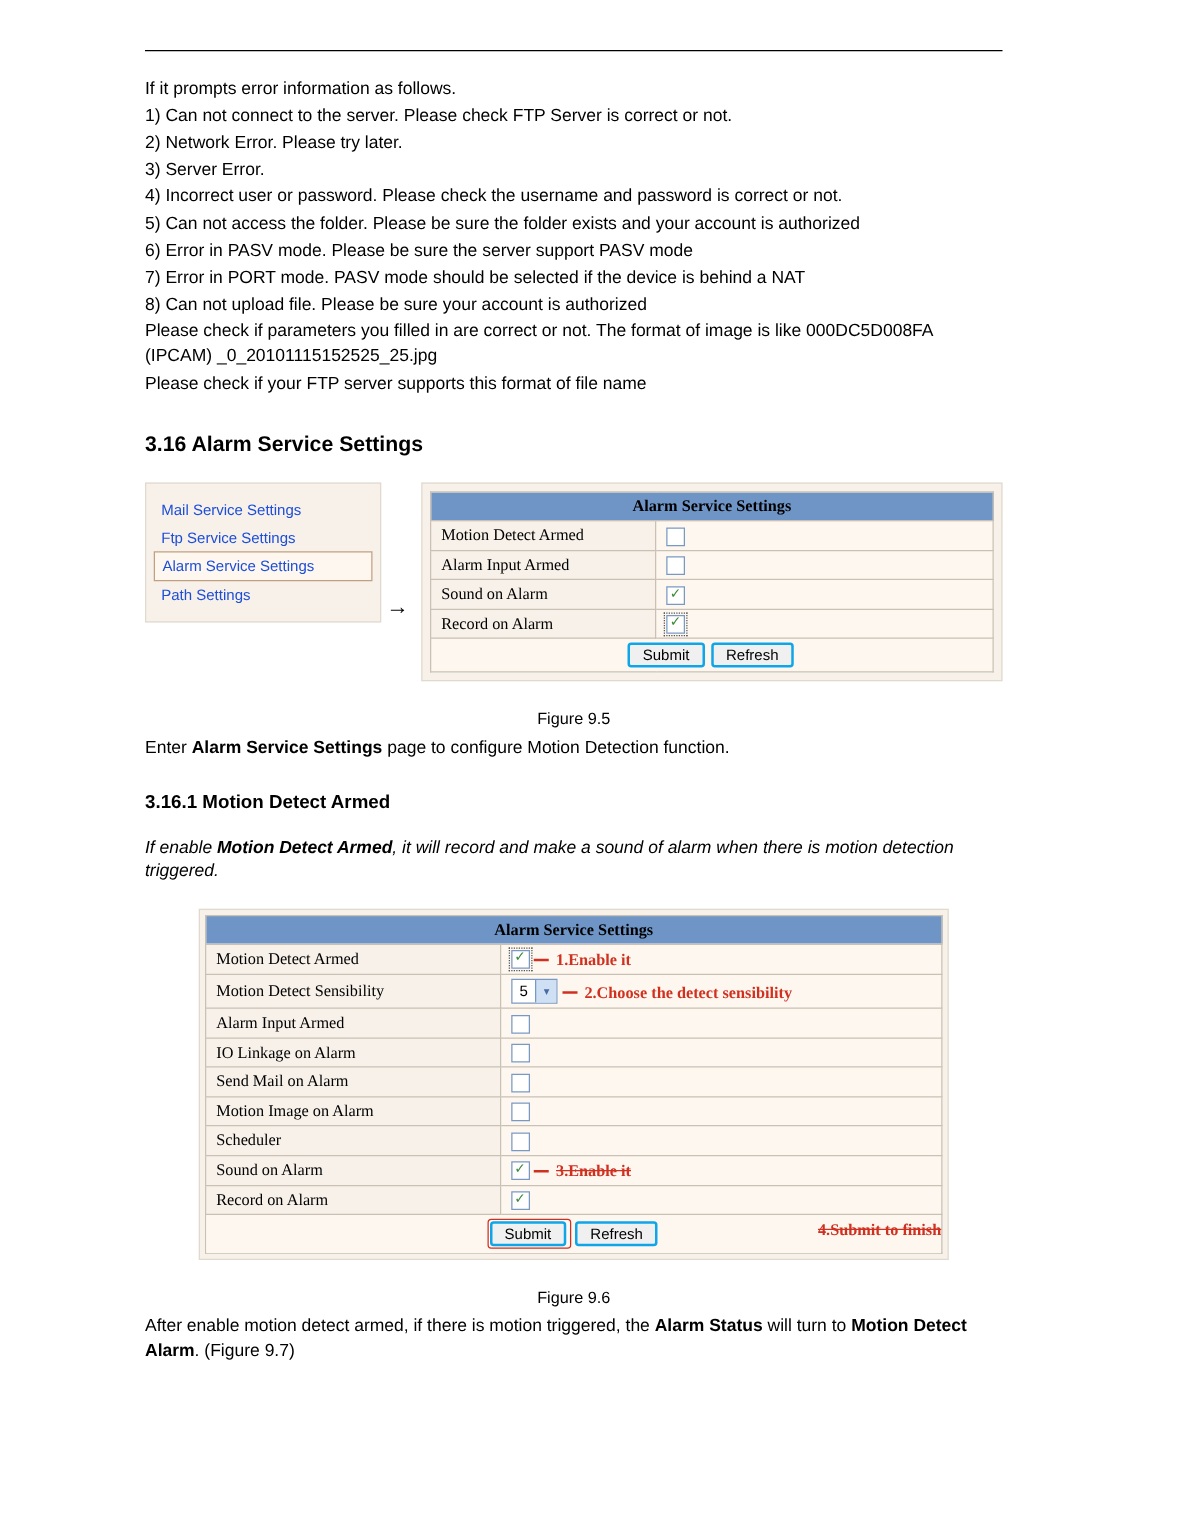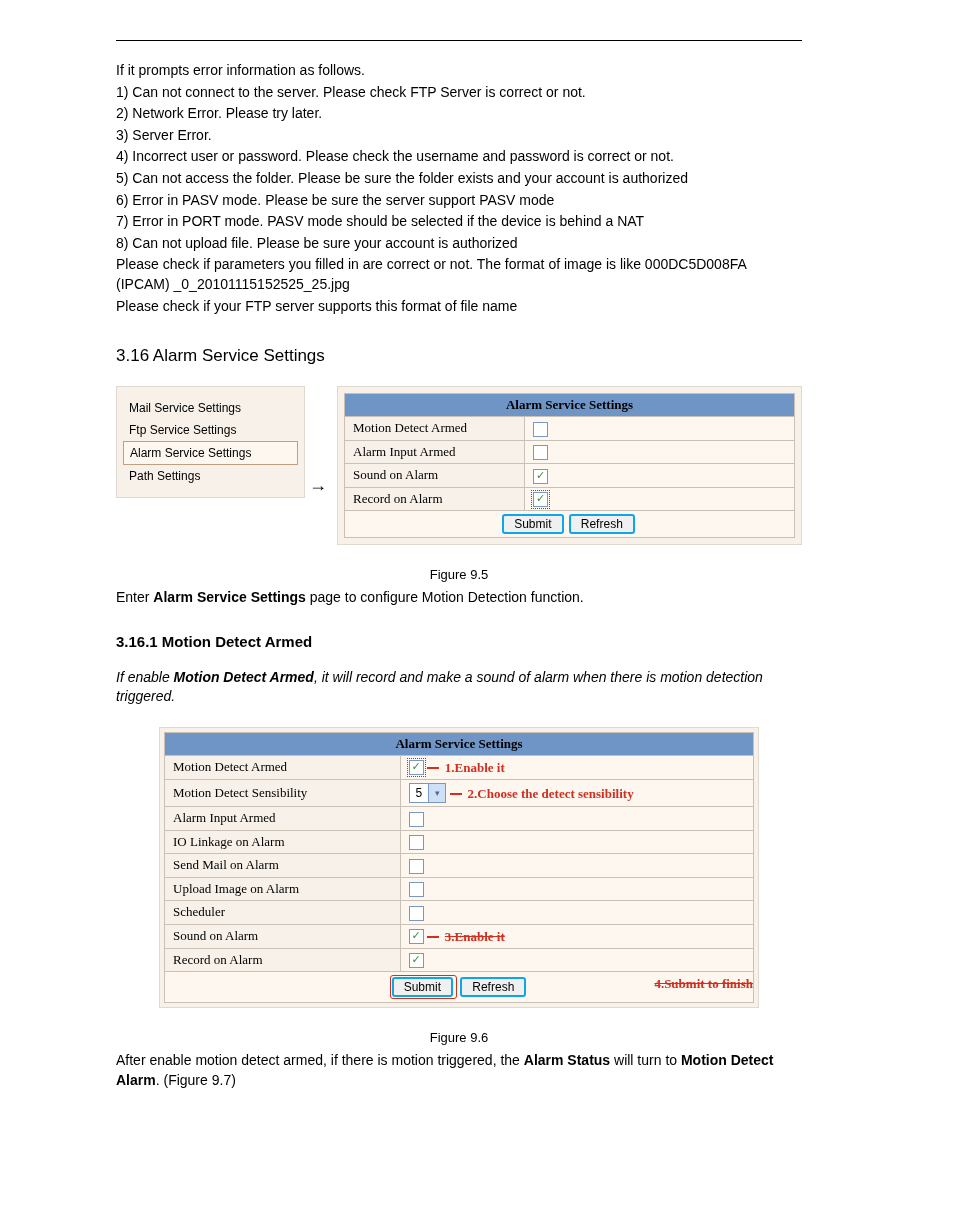--- a/index.html
+++ b/index.html
@@ -19,21 +19,21 @@
   .rule {
     border-top: 1px solid #000;
     margin-bottom: 20px;
   }
   .para {
     line-height: 1.4;
     margin-bottom: 2px;
   }
   h2 {
     font-size: 17px;
-    font-weight: normal;
+    font-weight: bold;
     margin: 30px 0 10px 0;
   }
   h3 {
     font-size: 15px;
     font-weight: bold;
     margin: 25px 0 10px 0;
   }
   .fig-wrap {
     margin: 20px 0 6px 0;
   }
@@ -45,21 +45,21 @@
   .fig95 {
     display: flex;
     align-items: flex-start;
     gap: 10px;
   }
   .sidebar {
     background: #f7f1e9;
     padding: 10px 6px;
     width: 175px;
     font-size: 12px;
-    color: #000000;
+    color: #1d4ed8;
     border: 1px solid #e0d9cf;
   }
   .sidebar .item {
     padding: 4px 6px;
     white-space: nowrap;
   }
   .sidebar .item.selected {
     border: 1px solid #c0a080;
     background: #fdf7ef;
   }
@@ -284,21 +284,21 @@
         </tr>
         <tr>
           <td>IO Linkage on Alarm</td>
           <td class="val"><span class="cb"></span></td>
         </tr>
         <tr>
           <td>Send Mail on Alarm</td>
           <td class="val"><span class="cb"></span></td>
         </tr>
         <tr>
-          <td>Upload Image on Alarm</td>
+          <td>Motion Image on Alarm</td>
           <td class="val"><span class="cb"></span></td>
         </tr>
         <tr>
           <td>Scheduler</td>
           <td class="val"><span class="cb"></span></td>
         </tr>
         <tr>
           <td>Sound on Alarm</td>
           <td class="val">
             <span class="cb">✓</span>

